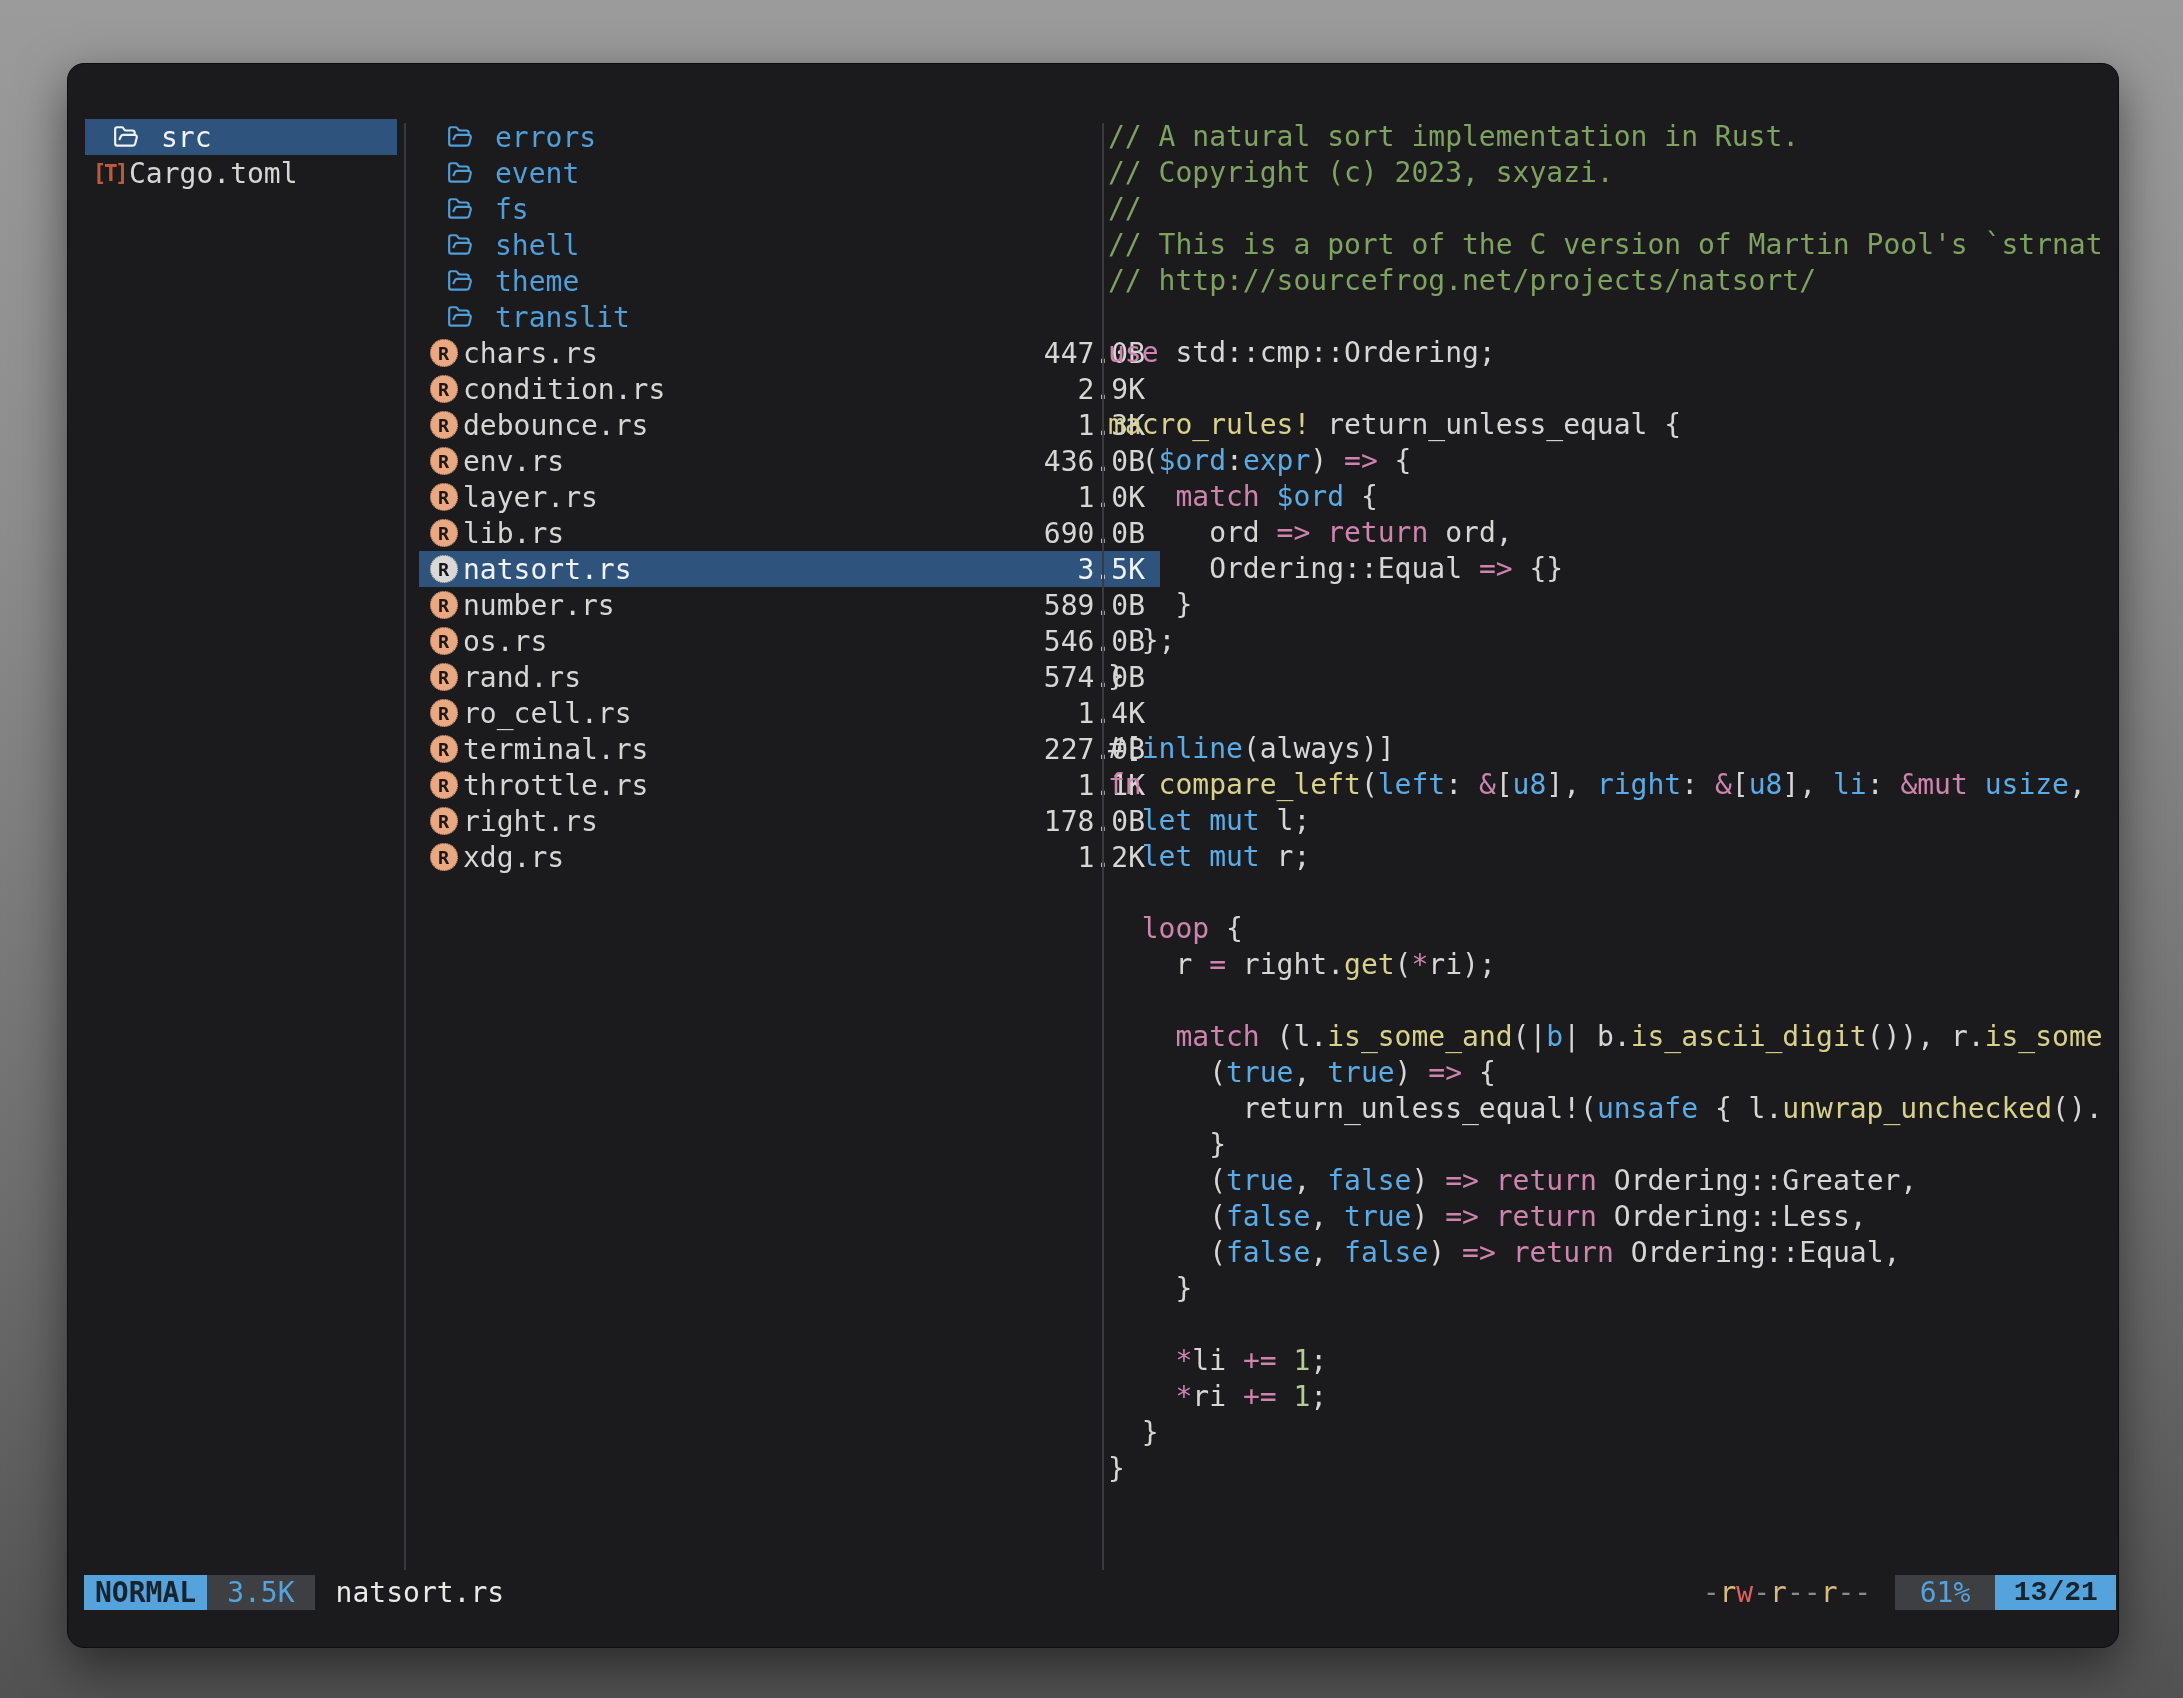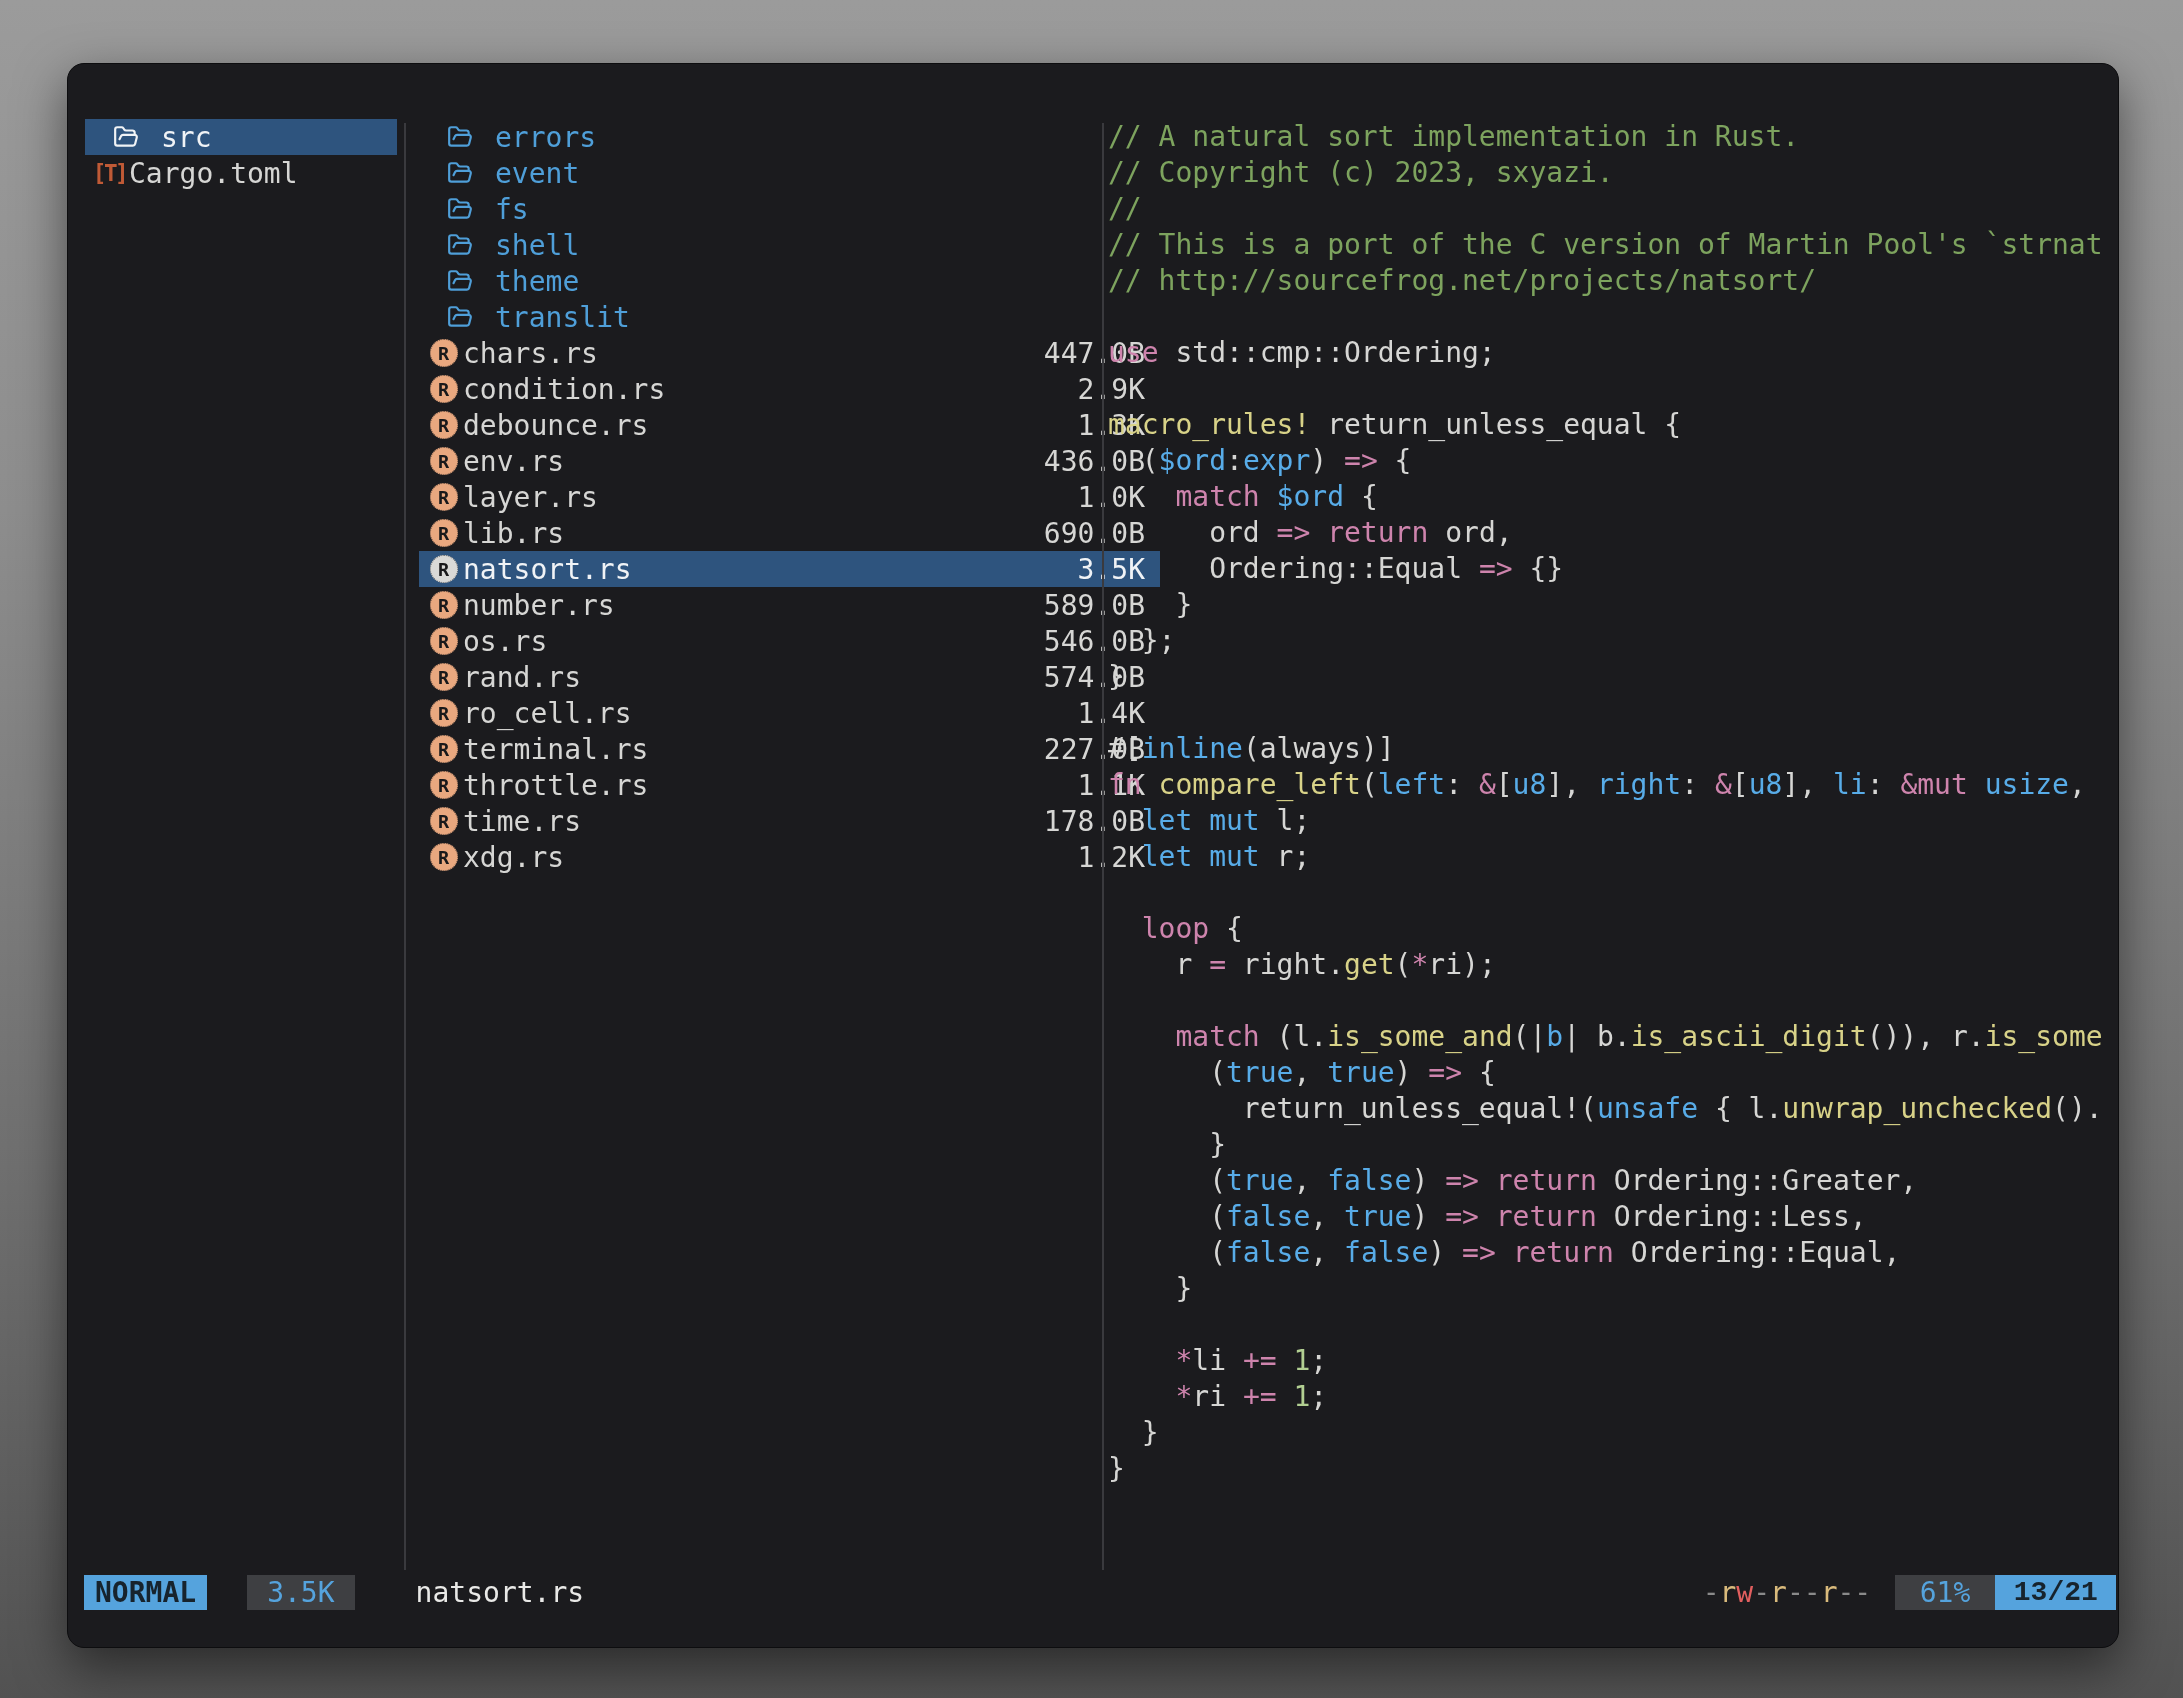--- a/index.html
+++ b/index.html
@@ -37,21 +37,21 @@
 
   .code-line{height:36px;line-height:36px;font-size:28px;white-space:pre;color:var(--text);}
   .tok-w{color:var(--text);}
   .tok-c{color:var(--comment);}
   .tok-k{color:var(--kw);}
   .tok-t{color:var(--ident);}
   .tok-f{color:var(--func);}
   .tok-n{color:var(--num);}
 
   .statusbar{position:absolute;left:16px;right:1.7px;top:1511px;height:35px;
-    display:flex;align-items:center;font-size:28px;gap:40px;}
+    display:flex;align-items:center;font-size:28px;}
   .chip{height:35px;display:flex;align-items:center;white-space:pre;}
   .chip.mode{background:var(--accent);color:#17232d;font-weight:bold;padding:0 11px;}
   .chip.szchip{background:var(--chipgray);color:var(--accent);padding:0 20px;}
   .fname{color:#e9e9e7;margin-left:21px;white-space:pre;}
   .sb-right{margin-left:auto;display:flex;align-items:center;}
   .perms{white-space:pre;}
   .perms .pd{color:var(--permd);}
   .perms .pr{color:var(--permr);}
   .perms .pw{color:var(--permw);}
   .chip.pct{background:var(--chipgray);color:var(--accent);padding:0 25px;margin-left:23.5px;}
@@ -218,21 +218,21 @@
           <span class="icon-cell">
             <span class="rust-badge">R</span>
           </span>
           <span class="name">throttle.rs</span>
           <span class="size">1.1K</span>
         </div>
         <div class="row">
           <span class="icon-cell">
             <span class="rust-badge">R</span>
           </span>
-          <span class="name">time.rs</span>
+          <span class="name">right.rs</span>
           <span class="size">178.0B</span>
         </div>
         <div class="row">
           <span class="icon-cell">
             <span class="rust-badge">R</span>
           </span>
           <span class="name">xdg.rs</span>
           <span class="size">1.2K</span>
         </div>
       </div>

